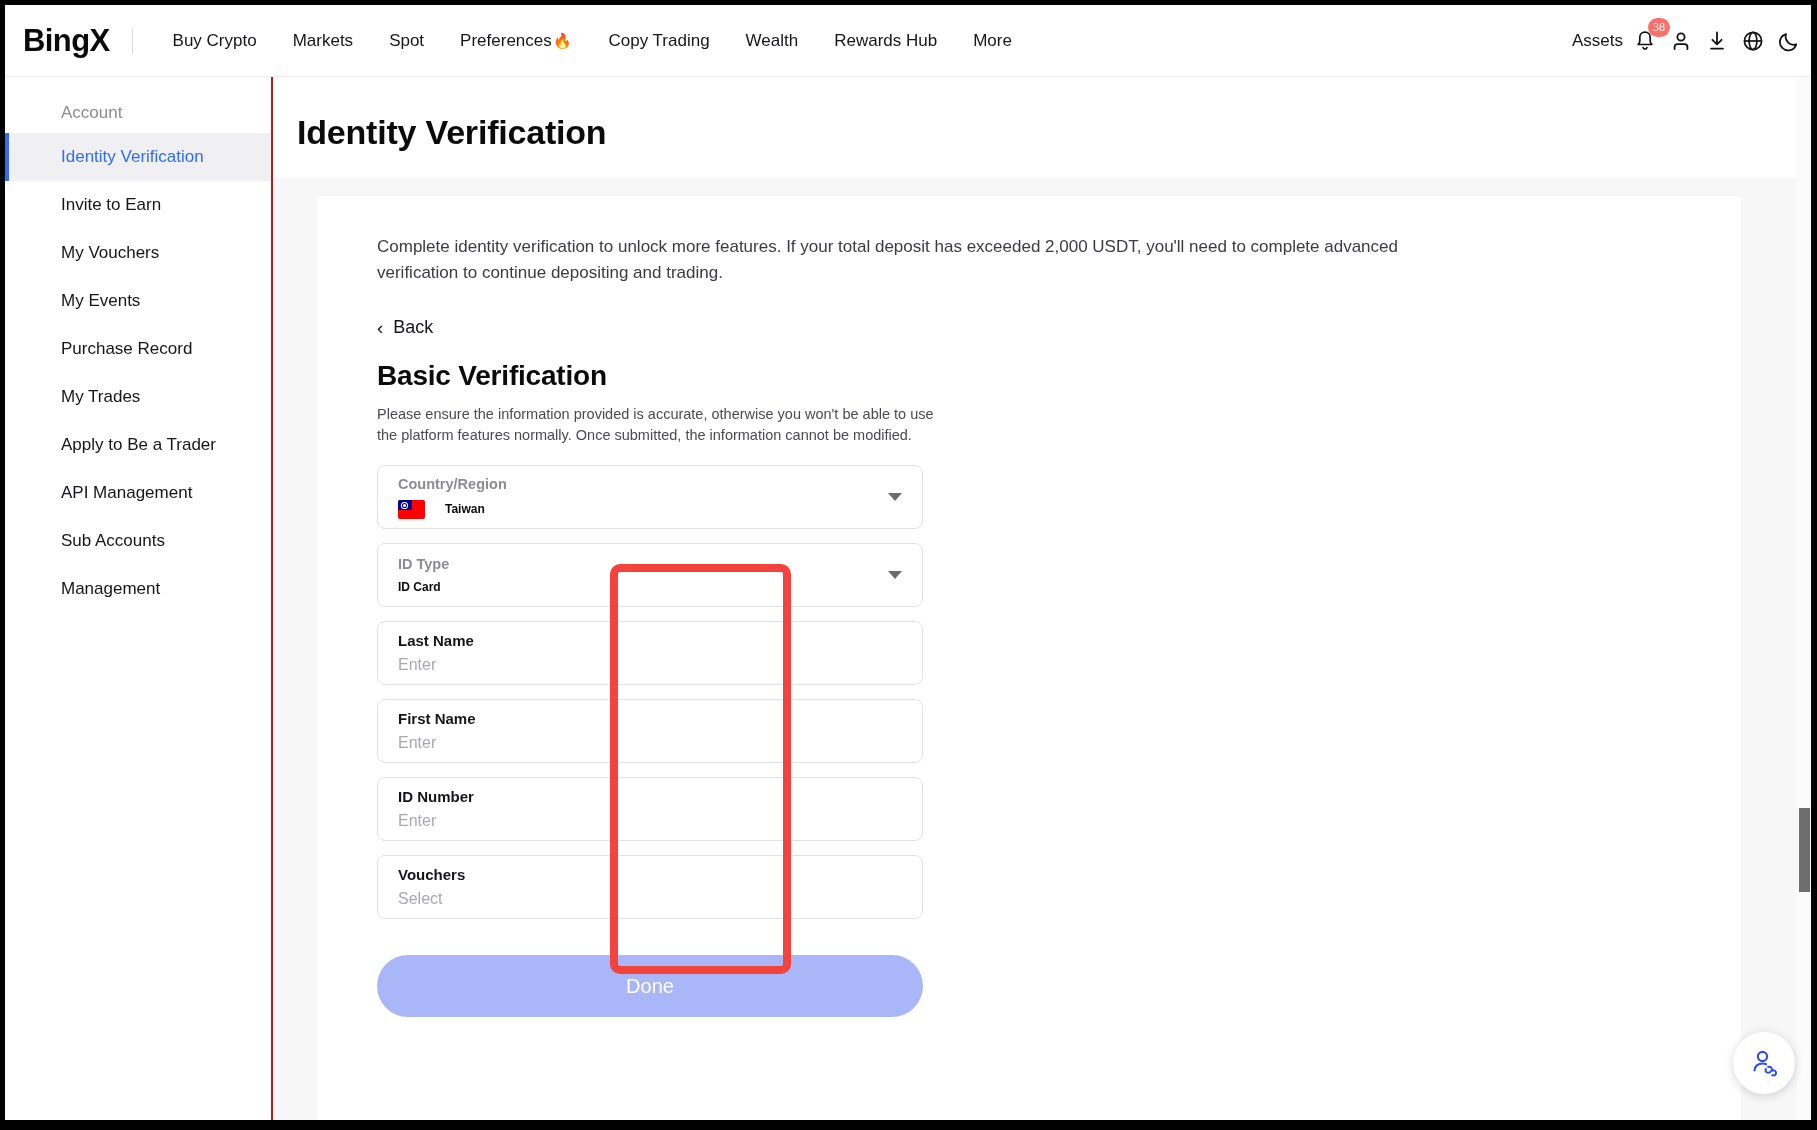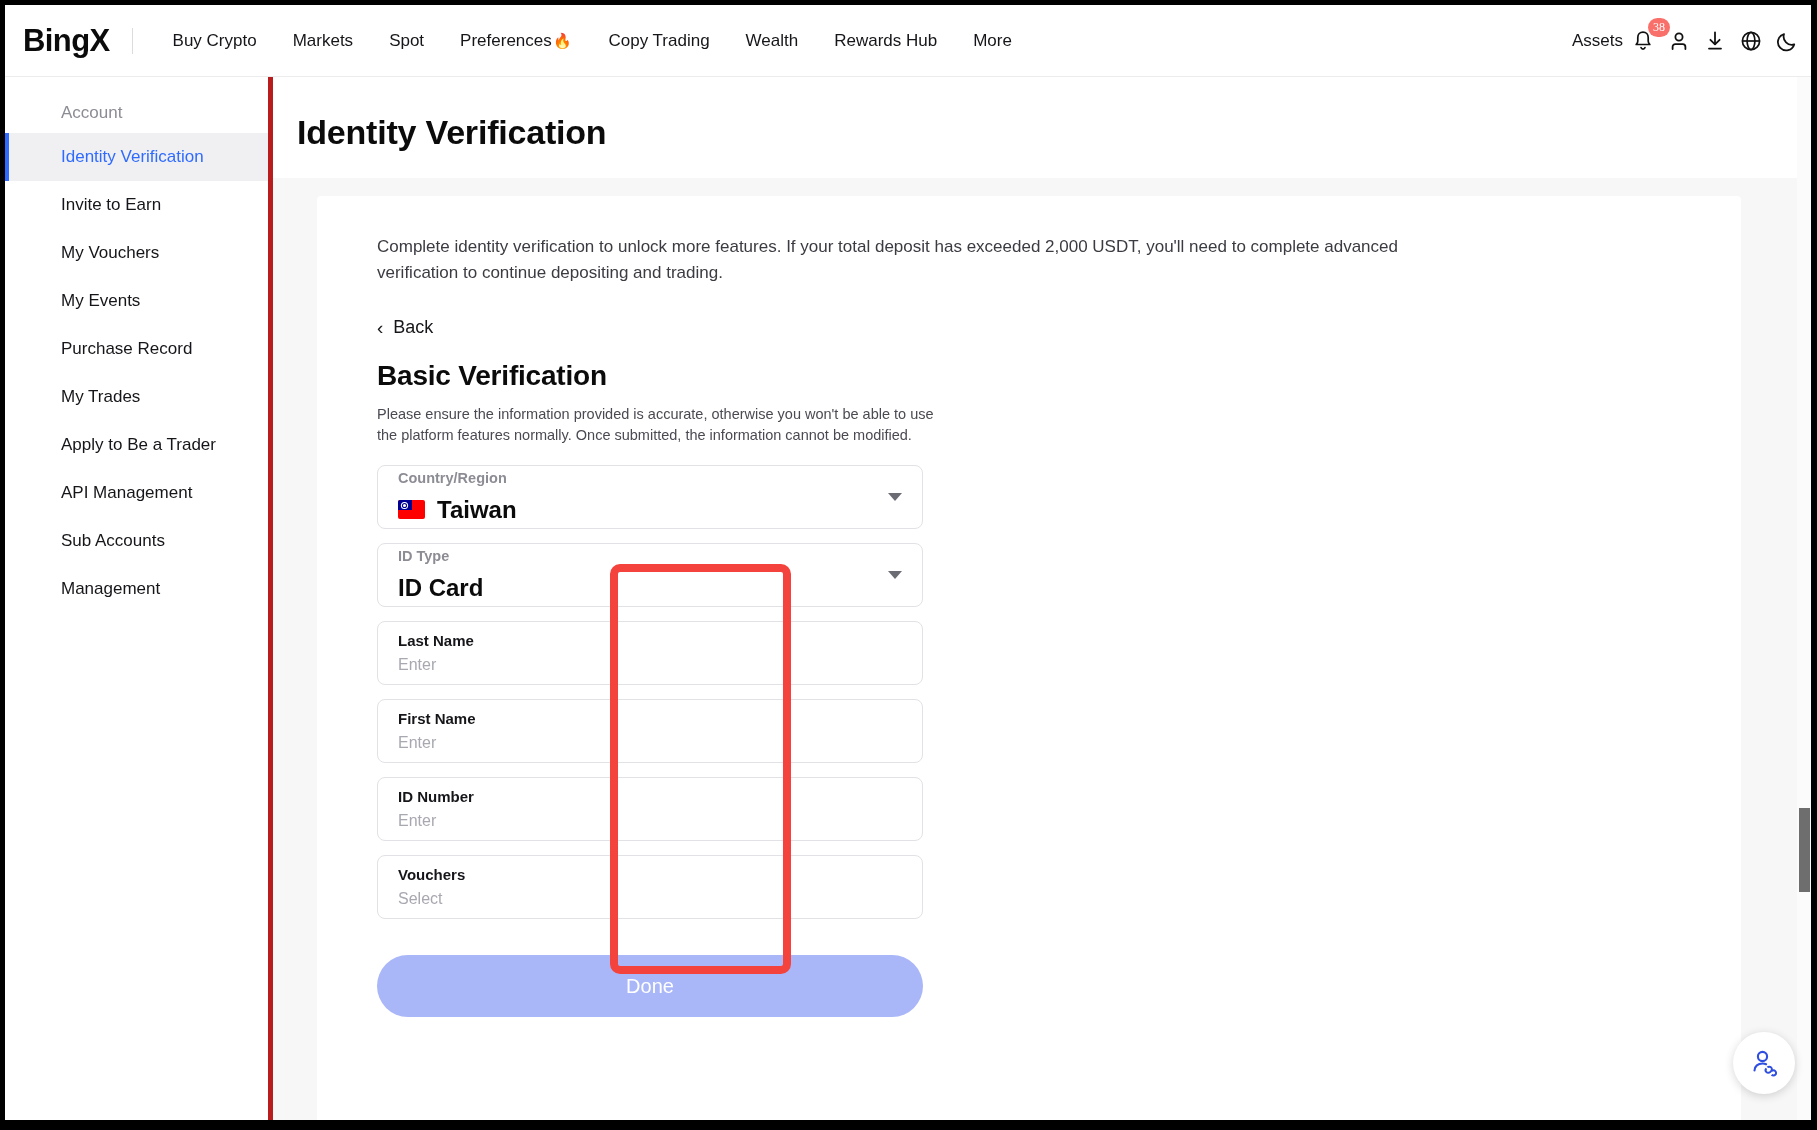--- a/index.html
+++ b/index.html
@@ -41,36 +41,36 @@
     cursor: pointer; white-space: nowrap; font-weight: 400;
   }
   .fire { font-size: 15px; margin-left: 2px; }
   .header-right {
     margin-left: auto; display:flex; align-items:center; gap: 8px;
     padding-right: 8px;
   }
   .assets-label { font-size: 17px; color:#16161a; cursor:pointer; }
   .icon-btn {
     position: relative; width: 28px; height: 28px;
-    display:flex; align-items:center; cursor:pointer;font-family:Liberation Serif, serif;
+    display:flex; align-items:center; justify-content:center; cursor:pointer;font-family:Liberation Serif, serif;
   }
   .badge {
     position:absolute; top:-9px; right:-11px;
     background:#f9706b; color:#fff;
     font-size: 12px; line-height: 19px;
     min-width: 22px; height: 19px; border-radius: 10px;
     text-align:center; padding: 0 4px; font-weight: 400;
   }
 
   
   .sidebar {
     position: absolute; left: 5px; top: 77px;
     width: 267px; height: 1043px;
     background: #ffffff;
-    border-right: 4px solid #b91c1c;
+    border-right: 1px solid #b91c1c;
     padding-top: 16px;
   }
   .side-head {
     font-size: 17px; color: #8c8c94; padding: 10px 0 10px 56px;
   }
   .side-item {
     position: relative;
     font-size: 17px; color: #16161a;
     padding: 14px 0 14px 56px;
     cursor: pointer;
@@ -127,22 +127,22 @@
   .field {
     border: 1px solid #e2e2e6; border-radius: 8px;
     background:#fff; height: 64px;
     margin-bottom: 14px; padding: 9px 20px;
     display:flex; flex-direction:column; justify-content:center;
     position: relative;
   }
   .field-label { font-size: 14.5px; color:#8c8c94; line-height: 1.35; font-weight: bold; }
   .field-label.dark { color:#16161a; font-size:15px; }
   .field-value {
-    font-size: 24px; color:#0b0b0b; font-weight:700; line-height:1.3;
-    display:flex; align-items:center; gap: 12px; margin-top:6px;
+    font-size: 12px; color:#0b0b0b; font-weight:700; line-height:1.3;
+    display:flex; align-items:center; gap: 20px; margin-top:6px;
   }
   .field-ph { font-size: 16px; color:#a8a8b0; line-height:1.35; margin-top:3px; }
   .caret {
     position:absolute; right: 20px; top: 50%; transform: translateY(-50%);
     width:0; height:0; border-left:7px solid transparent;
     border-right:7px solid transparent; border-top:8px solid #6b6b73;
   }
   .flag {
     width: 27px; height: 19px; position:relative; border-radius:2px; overflow:hidden;
     background:#fe0000; flex: 0 0 auto;

